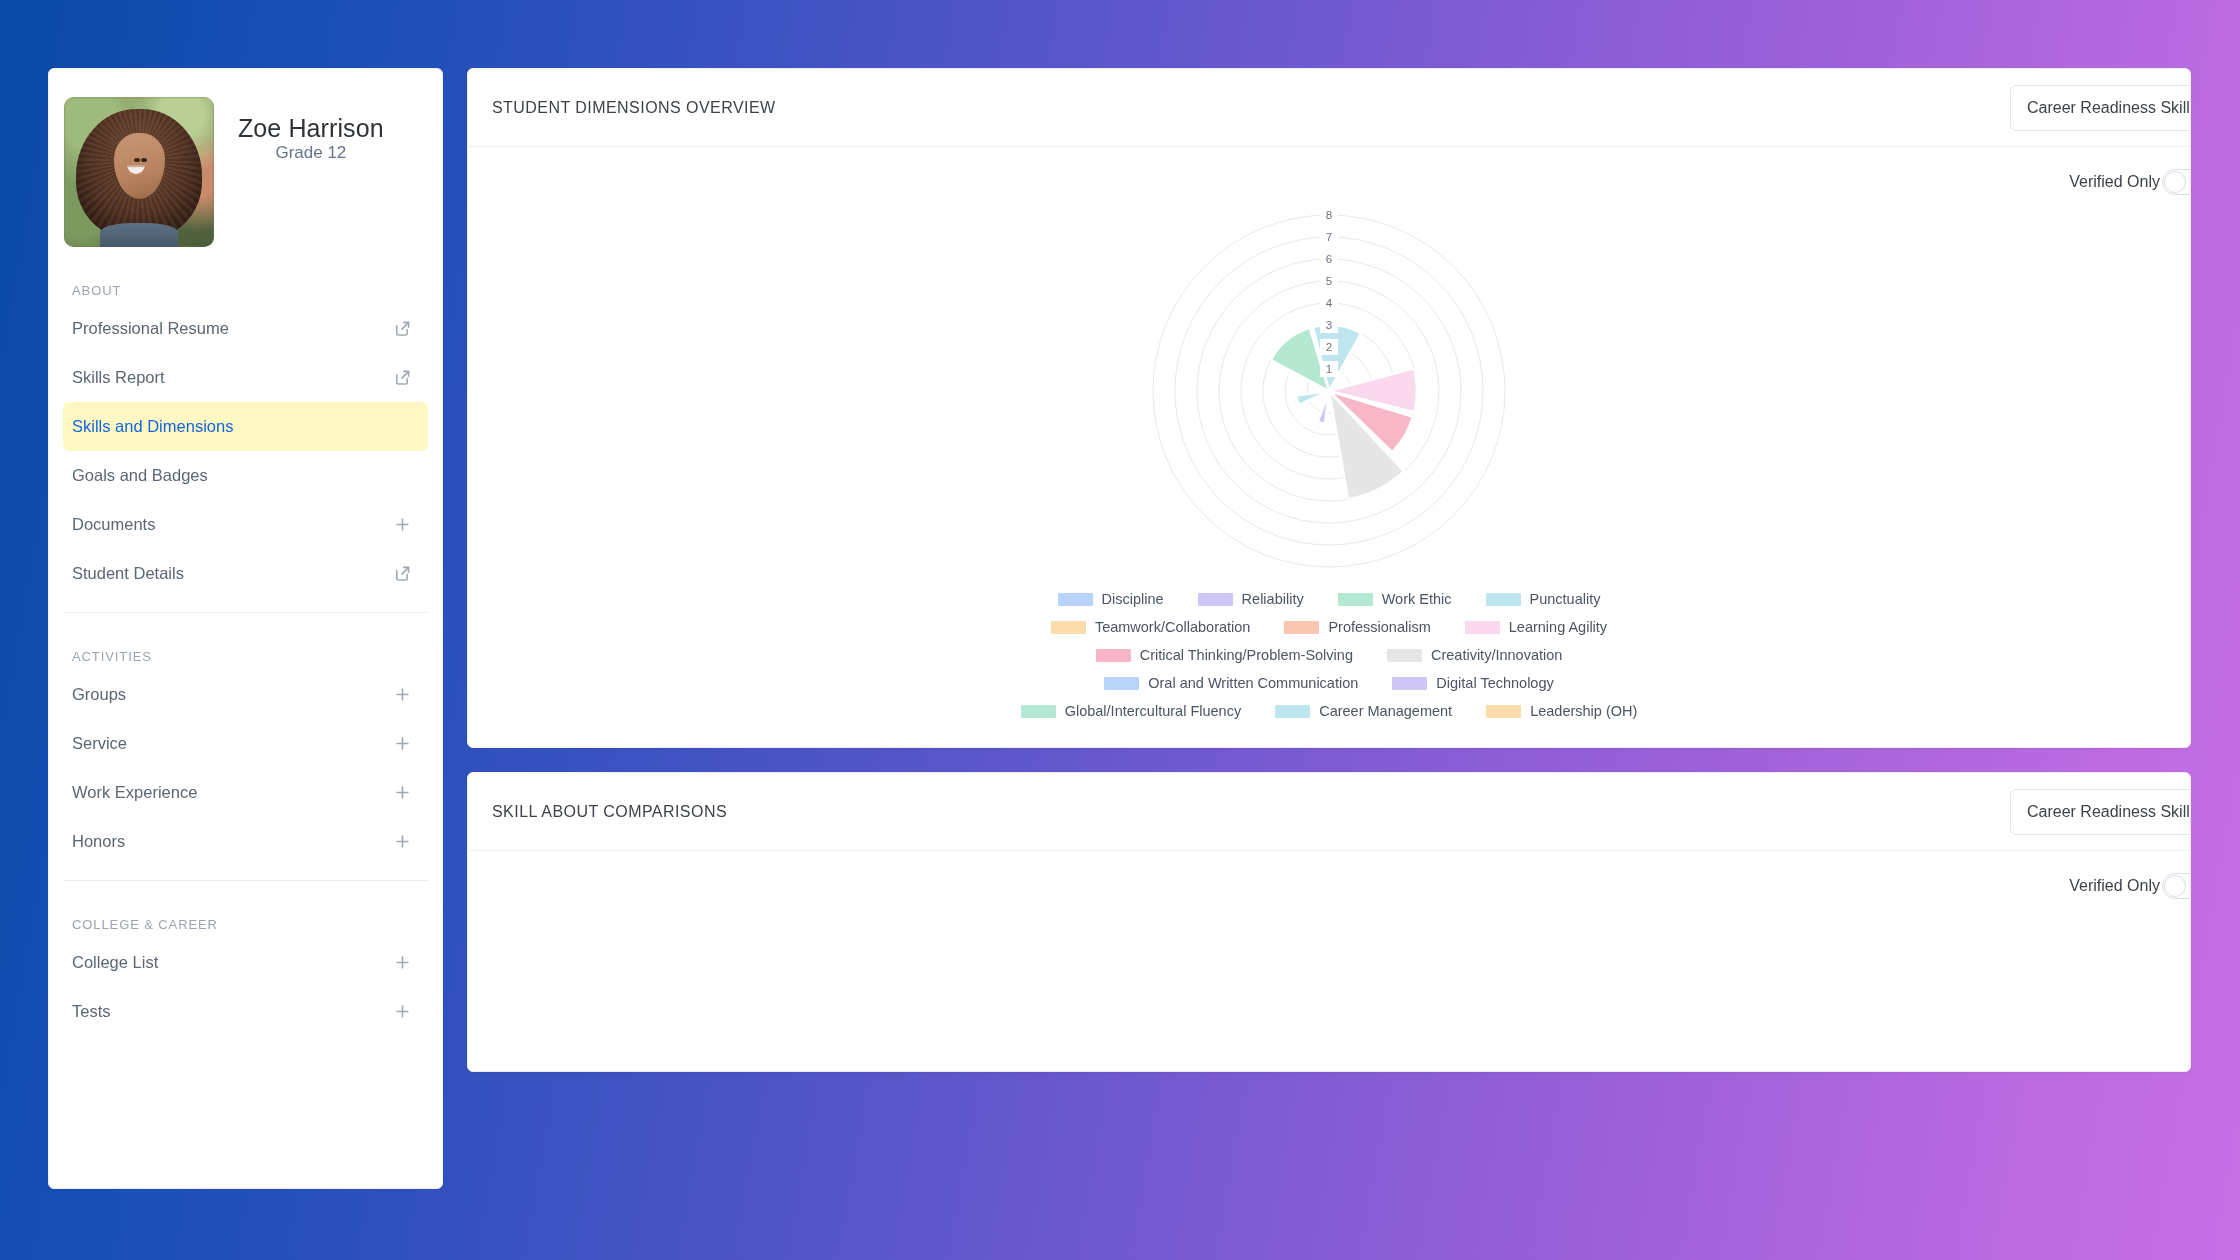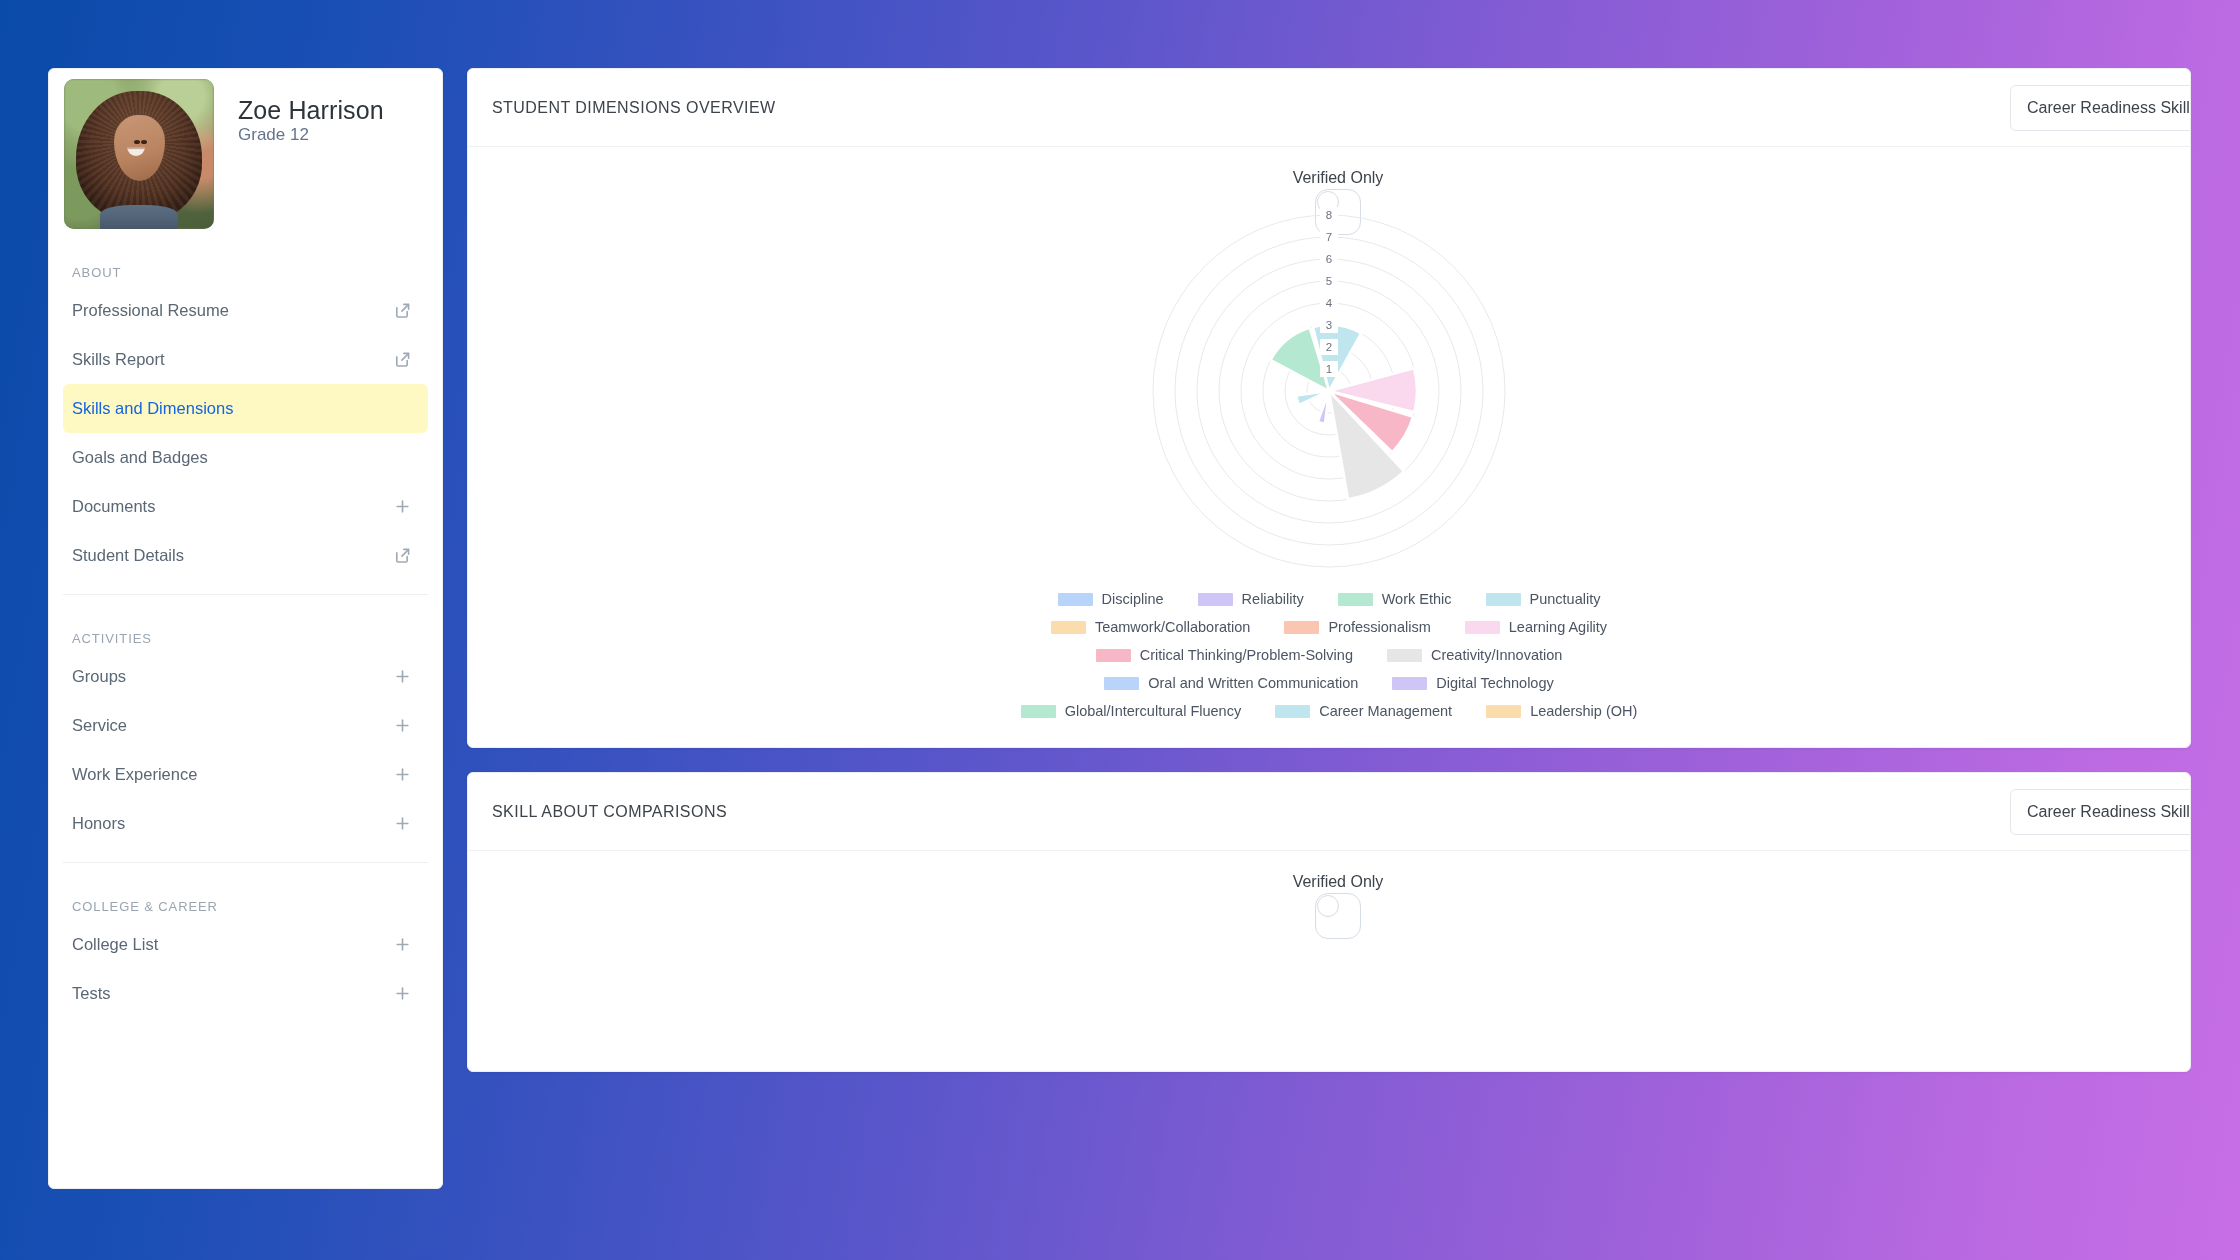--- a/index.html
+++ b/index.html
@@ -37,22 +37,23 @@
     border: 1px solid #eceef1;
     box-shadow: 0 1px 3px rgba(16,24,40,.06);
     padding: 0 0 10px 0;
     overflow: hidden;
     position: relative;
   }
 
   .profile {
     display: flex;
     align-items: flex-start;
-    padding: 10px 0 0 15px;
+    padding: 28px 0 0 15px;
     gap: 24px;
+    text-align: center;
   }
 
   #avatar {
     width: 150px;
     height: 150px;
     border-radius: 10px;
     flex: 0 0 150px;
     overflow: hidden;
     position: relative;
     background: #6a7f52;
@@ -219,21 +220,20 @@
     cursor: pointer;
   }
 
   .toggle-row {
     display: flex;
     align-items: center;
     justify-content: flex-end;
     gap: 2px;
     padding: 22px 0 0 0;
     margin-right: -18px;
-    flex-direction: column;
   }
   .toggle-label { font-size: 16px; color: #3d434a; }
   .switch {
     width: 46px; height: 26px;
     border-radius: 13px;
     background: #fff;
     border: 1px solid #d7dde4;
     position: relative;
     cursor: pointer;
     flex: 0 0 46px;

